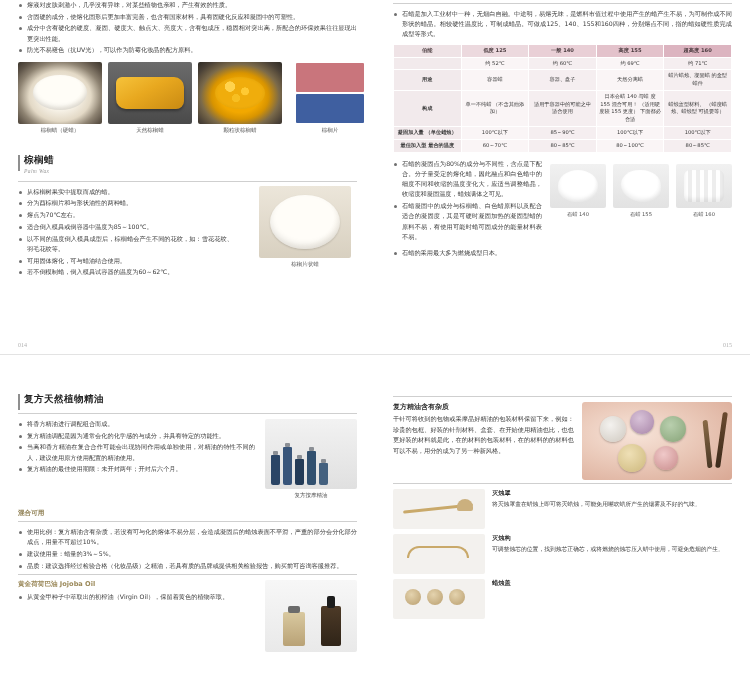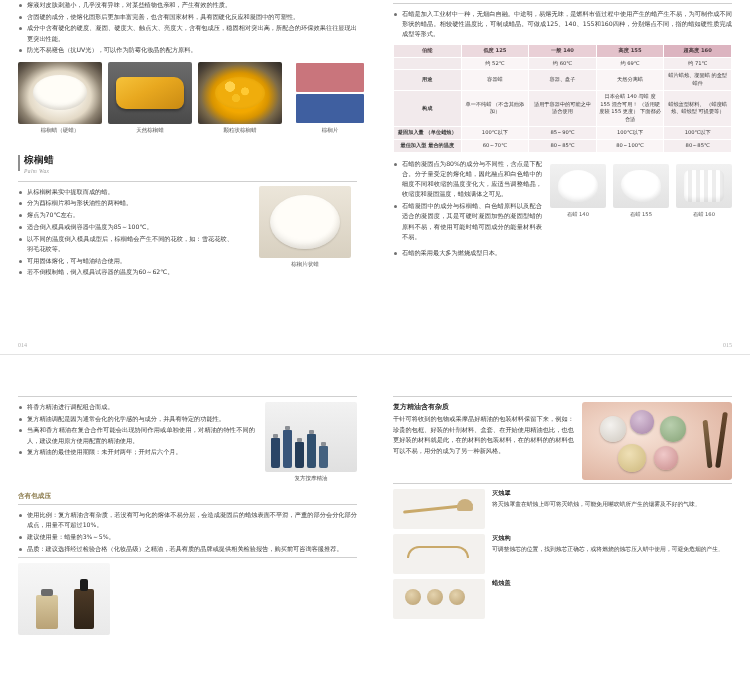--- a/index.html
+++ b/index.html
@@ -422,20 +422,24 @@
       <li>石蜡的采用最大多为燃烧成型日本。</li>
     </ul>
 
     <div class="page-num right">015</div>
   </div>
 </div>
 
 <div class="page" id="spread-bottom">
 
   <div class="col-left" style="padding-top:38px;">
+    <div class="bar-title">
+      <div class="bar"></div>
+      <div class="sec-title">复方天然植物精油</div>
+    </div>
     <hr class="rule">
 
     <div style="display:flex; gap:10px; align-items:flex-start;">
       <ul class="bullets" style="flex:1;">
         <li>将香方精油进行调配组合而成。</li>
         <li>复方精油调配是因为通常会化的化学感的与成分，并具有特定的功能性。</li>
         <li>当高和香方精油在复合合作可能会出现协同作用或单独使用，对精油的特性不同的人，建议使用原方使用配置的精油使用。</li>
         <li>复方精油的最佳使用期限：未开封两年；开封后六个月。</li>
       </ul>
       <div style="flex:none; text-align:center;">
@@ -445,31 +449,37 @@
             <span class="bottle b2"></span>
             <span class="bottle b3"></span>
             <span class="bottle b4"></span>
             <span class="bottle b5"></span>
           </div>
         </div>
         <div class="single-cap">复方按摩精油</div>
       </div>
     </div>
 
-    <div class="sub-head" style="margin-top:10px; color:#8f7f52;">含有包成压</div>
+    <div class="sub-head" style="margin-top:10px; color:#8f7f52;">混合可用</div>
     <hr class="rule">
     <ul class="bullets">
       <li>使用比例：复方精油含有杂质，若没有可与化的熔体不易分层，会造成凝固后的蜡烛表面不平滑，严重的部分会分化部分成点，用量不可超过10%。</li>
       <li>建议使用量：蜡量的3%～5%。</li>
       <li>品质：建议选择经过检验合格（化妆品级）之精油，若具有质的品牌或提供相关检验报告，购买前可咨询客服推荐。</li>
     </ul>
 
     <hr class="rule">
 
     <div style="display:flex; gap:10px; align-items:flex-start;">
+      <div style="flex:1;">
+        <div class="sub-head sub-head-tan">黄金荷荷巴油 Jojoba Oil</div>
+        <ul class="bullets">
+          <li>从黄金甲种子中萃取出的初榨油（Virgin Oil），保留着黄色的植物萃取。</li>
+        </ul>
+      </div>
       <div style="flex:none;">
         <div class="jojoba-photo">
           <span class="jar"></span>
           <span class="dropper"></span>
         </div>
       </div>
     </div>
   </div>
 
   <div class="col-right" style="padding-top:38px;">

